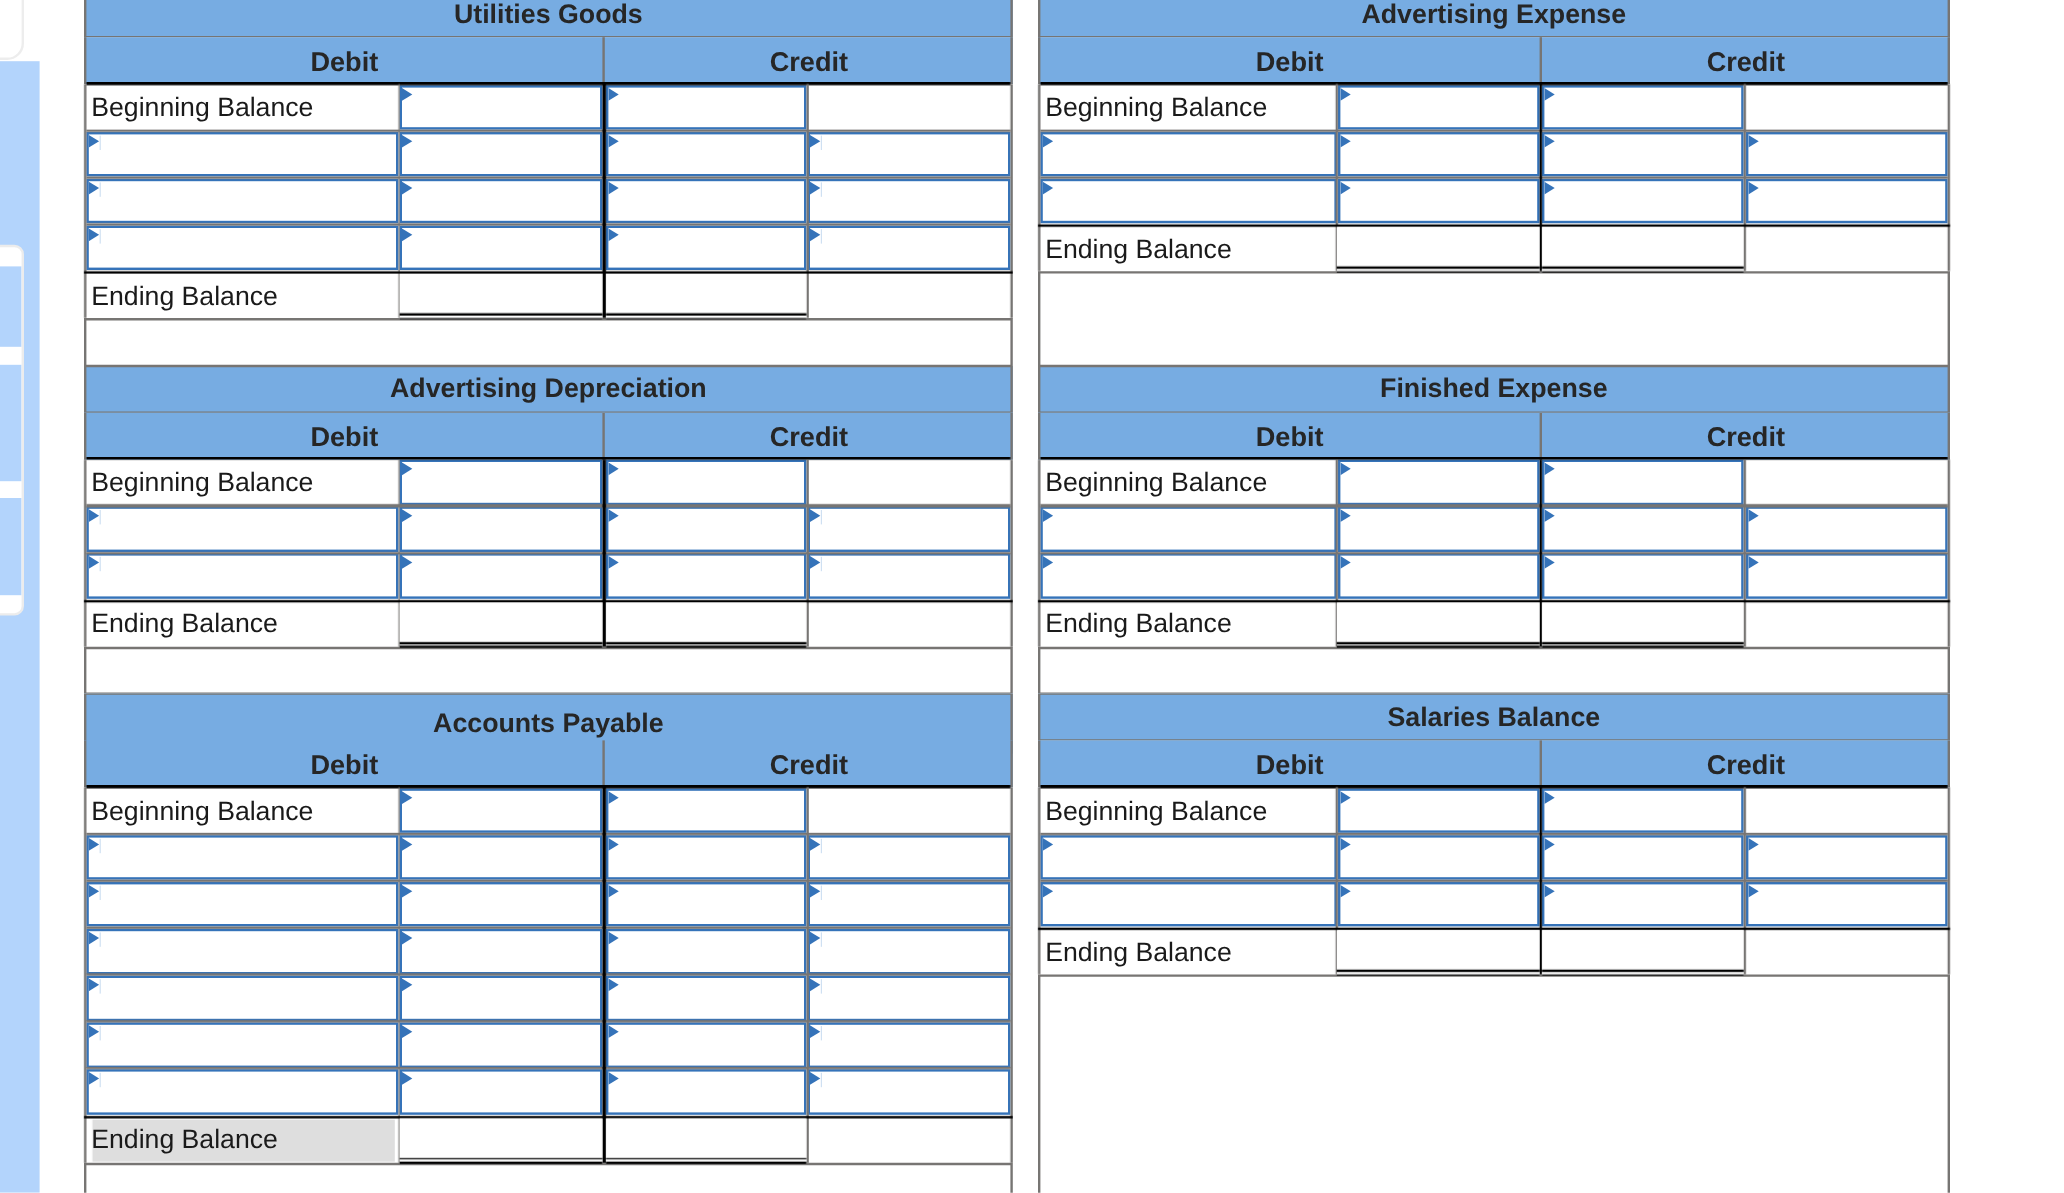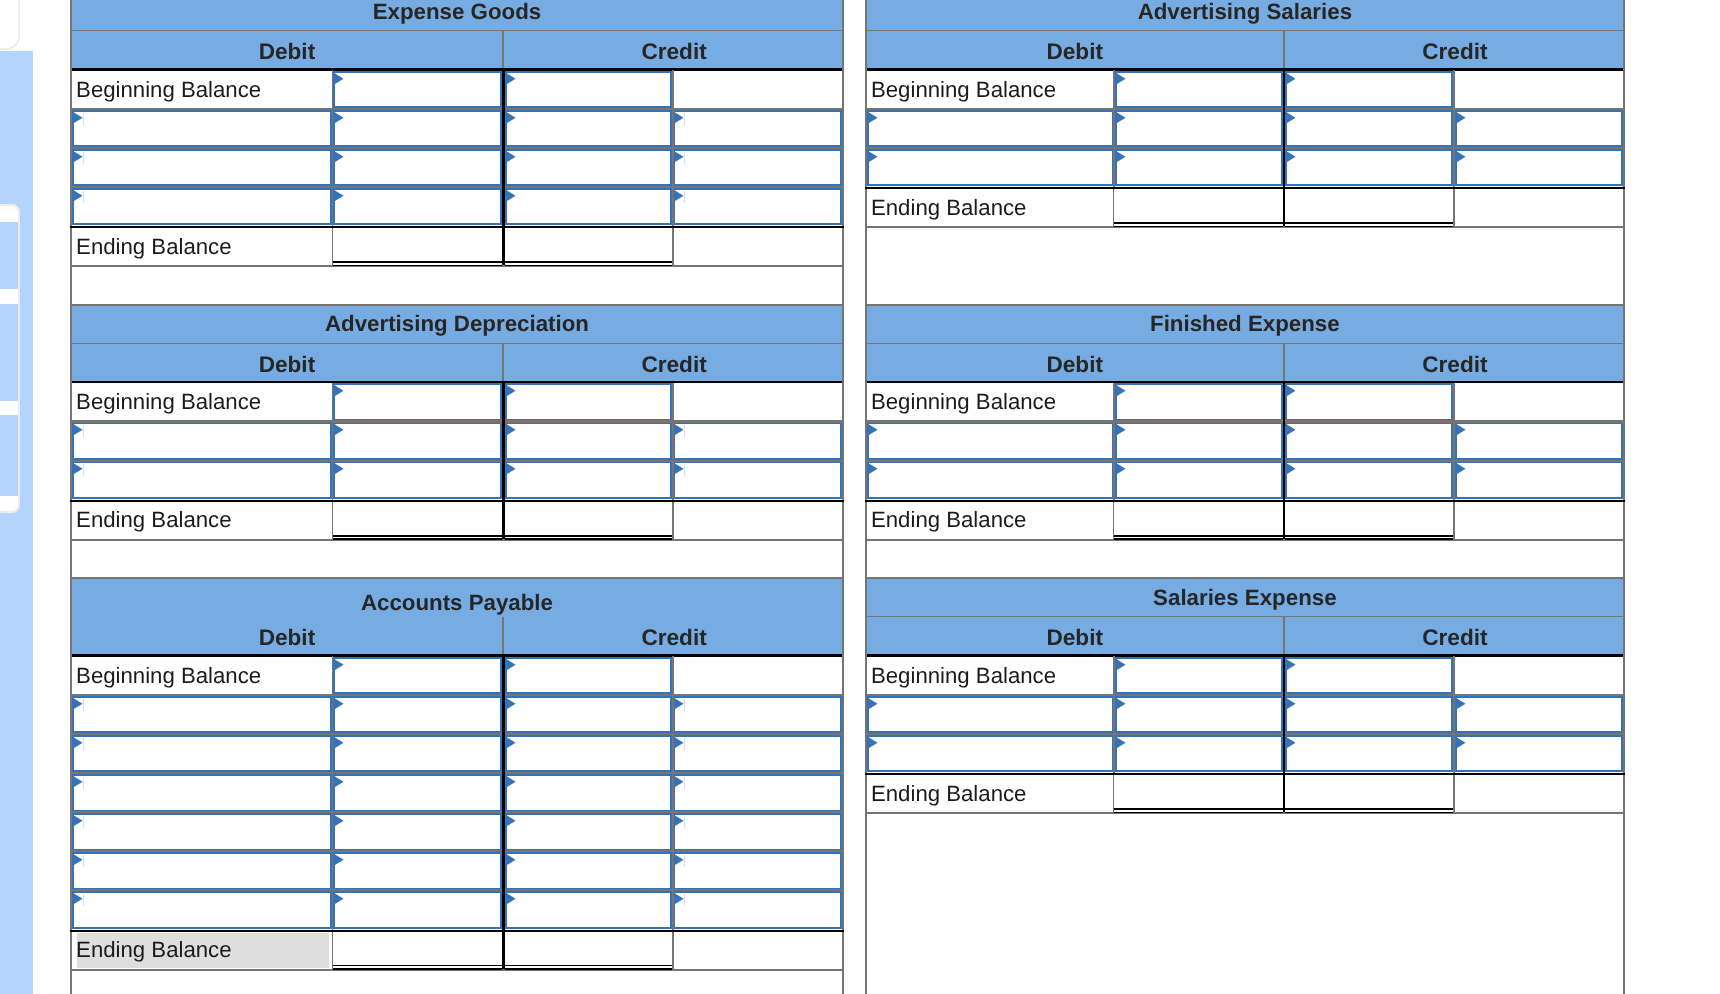--- a/index.html
+++ b/index.html
@@ -74,21 +74,21 @@
   <div id="sb-panel"></div>
   <div class="sb-card" style="top:203.5px;height:309px;">
     <div class="sb-band" style="top:16.6px;height:67.2px;"></div>
     <div class="sb-band" style="top:98.7px;height:96.8px;"></div>
     <div class="sb-band" style="top:209.9px;height:80.8px;"></div>
   </div>
 </div>
 
 <div class="acct" style="left:69.90px;top:-8.00px;width:774.10px;">
       <div class="row title-row" style="top:0.00px;height:39.07px;">
-        <span>Expense Goods</span>
+        <span>Utilities Goods</span>
       </div>
       <div class="row dc-row" style="top:39.07px;height:39.07px;">
         <div class="dc dcl" style="left:0;width:432.10px;">Debit</div>
         <div class="dc dcr" style="left:434.30px;right:0;">Credit</div>
       </div>
       <div class="grid" style="top:78.14px;height:195.35px;">
         <div class="hline black" style="top:-2.1px;height:2.8px;"></div>
         <div class="hline" style="top:37.77px;"></div>
         <div class="hline" style="top:76.84px;"></div>
         <div class="hline" style="top:115.91px;"></div>
@@ -638,21 +638,21 @@
             <i class="rule r1"></i>
             <i class="rule r2"></i>
             <span class="evalue"></span>
           </div>
         </div>
       </div>
       <div class="row blankrow" style="top:390.70px;height:39.07px;"></div>
     </div>
 <div class="acct" style="left:864.80px;top:-8.00px;width:760.10px;">
       <div class="row title-row" style="top:0.00px;height:39.07px;">
-        <span>Advertising Salaries</span>
+        <span>Advertising Expense</span>
       </div>
       <div class="row dc-row" style="top:39.07px;height:39.07px;">
         <div class="dc dcl" style="left:0;width:417.80px;">Debit</div>
         <div class="dc dcr" style="left:420.00px;right:0;">Credit</div>
       </div>
       <div class="grid" style="top:78.14px;height:156.28px;">
         <div class="hline black" style="top:-2.1px;height:2.8px;"></div>
         <div class="hline" style="top:37.77px;"></div>
         <div class="hline" style="top:76.84px;"></div>
         <div class="vline" style="left:246.70px;"></div>
@@ -882,21 +882,21 @@
             <i class="rule r1"></i>
             <i class="rule r2"></i>
             <span class="evalue"></span>
           </div>
         </div>
       </div>
       <div class="row blankrow" style="top:234.42px;height:39.07px;"></div>
     </div>
 <div class="acct" style="left:864.80px;top:578.05px;width:760.10px;">
       <div class="row title-row" style="top:0.00px;height:39.07px;">
-        <span>Salaries Expense</span>
+        <span>Salaries Balance</span>
       </div>
       <div class="row dc-row" style="top:39.07px;height:39.07px;">
         <div class="dc dcl" style="left:0;width:417.80px;">Debit</div>
         <div class="dc dcr" style="left:420.00px;right:0;">Credit</div>
       </div>
       <div class="grid" style="top:78.14px;height:156.28px;">
         <div class="hline black" style="top:-2.1px;height:2.8px;"></div>
         <div class="hline" style="top:37.77px;"></div>
         <div class="hline" style="top:76.84px;"></div>
         <div class="vline" style="left:246.70px;"></div>

